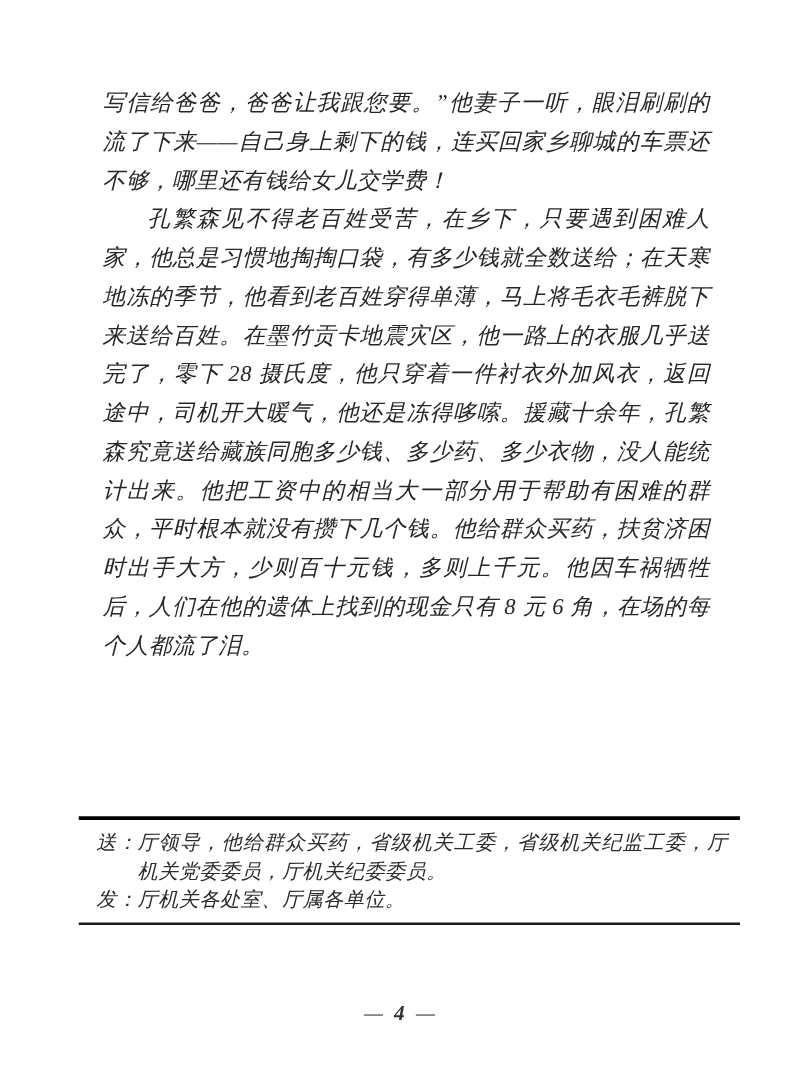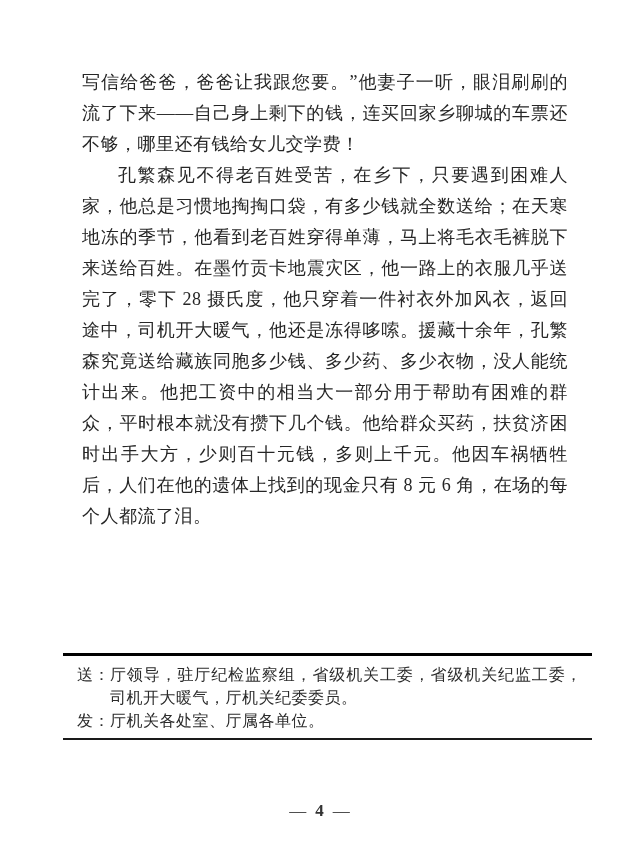--- a/index.html
+++ b/index.html
@@ -8,20 +8,21 @@
     background: #ffffff;
   }
   .page {
     position: relative;
     width: 639px;
     height: 854px;
     background: #ffffff;
     overflow: hidden;
     font-family: "Liberation Serif", "DejaVu Serif", serif;
     color: #262626;
+    font-style: italic;
   }
   .body-text {
     position: absolute;
     left: 82px;
     top: 67px;
     width: 486px;
     font-size: 18px;
     line-height: 31px;
     letter-spacing: 0.5px;
     text-align: justify;
@@ -83,21 +84,21 @@
 <div class="page">
 
   <div class="body-text">
     <p>写信给爸爸，爸爸让我跟您要。”他妻子一听，眼泪刷刷的流了下来——自己身上剩下的钱，连买回家乡聊城的车票还不够，哪里还有钱给女儿交学费！</p>
     <p class="indented">孔繁森见不得老百姓受苦，在乡下，只要遇到困难人家，他总是习惯地掏掏口袋，有多少钱就全数送给；在天寒地冻的季节，他看到老百姓穿得单薄，马上将毛衣毛裤脱下来送给百姓。在墨竹贡卡地震灾区，他一路上的衣服几乎送完了，零下 28 摄氏度，他只穿着一件衬衣外加风衣，返回途中，司机开大暖气，他还是冻得哆嗦。援藏十余年，孔繁森究竟送给藏族同胞多少钱、多少药、多少衣物，没人能统计出来。他把工资中的相当大一部分用于帮助有困难的群众，平时根本就没有攒下几个钱。他给群众买药，扶贫济困时出手大方，少则百十元钱，多则上千元。他因车祸牺牲后，人们在他的遗体上找到的现金只有 8 元 6 角，在场的每个人都流了泪。</p>
   </div>
 
   <div class="distribution">
     <div class="dist-entry">
       <span class="dist-label">送：</span>
-      <span class="dist-text">厅领导，驻厅纪检监察组，省级机关工委，省级机关纪监工委，司机开大暖气，厅机关纪委委员。</span>
+      <span class="dist-text">厅领导，他给群众买药，省级机关工委，省级机关纪监工委，厅机关党委委员，厅机关纪委委员。</span>
     </div>
     <div class="dist-entry">
       <span class="dist-label">发：</span>
       <span class="dist-text">厅机关各处室、厅属各单位。</span>
     </div>
   </div>
 
   <div class="page-number">
     <span class="dash">—</span><span class="num">4</span><span class="dash">—</span>
   </div>

